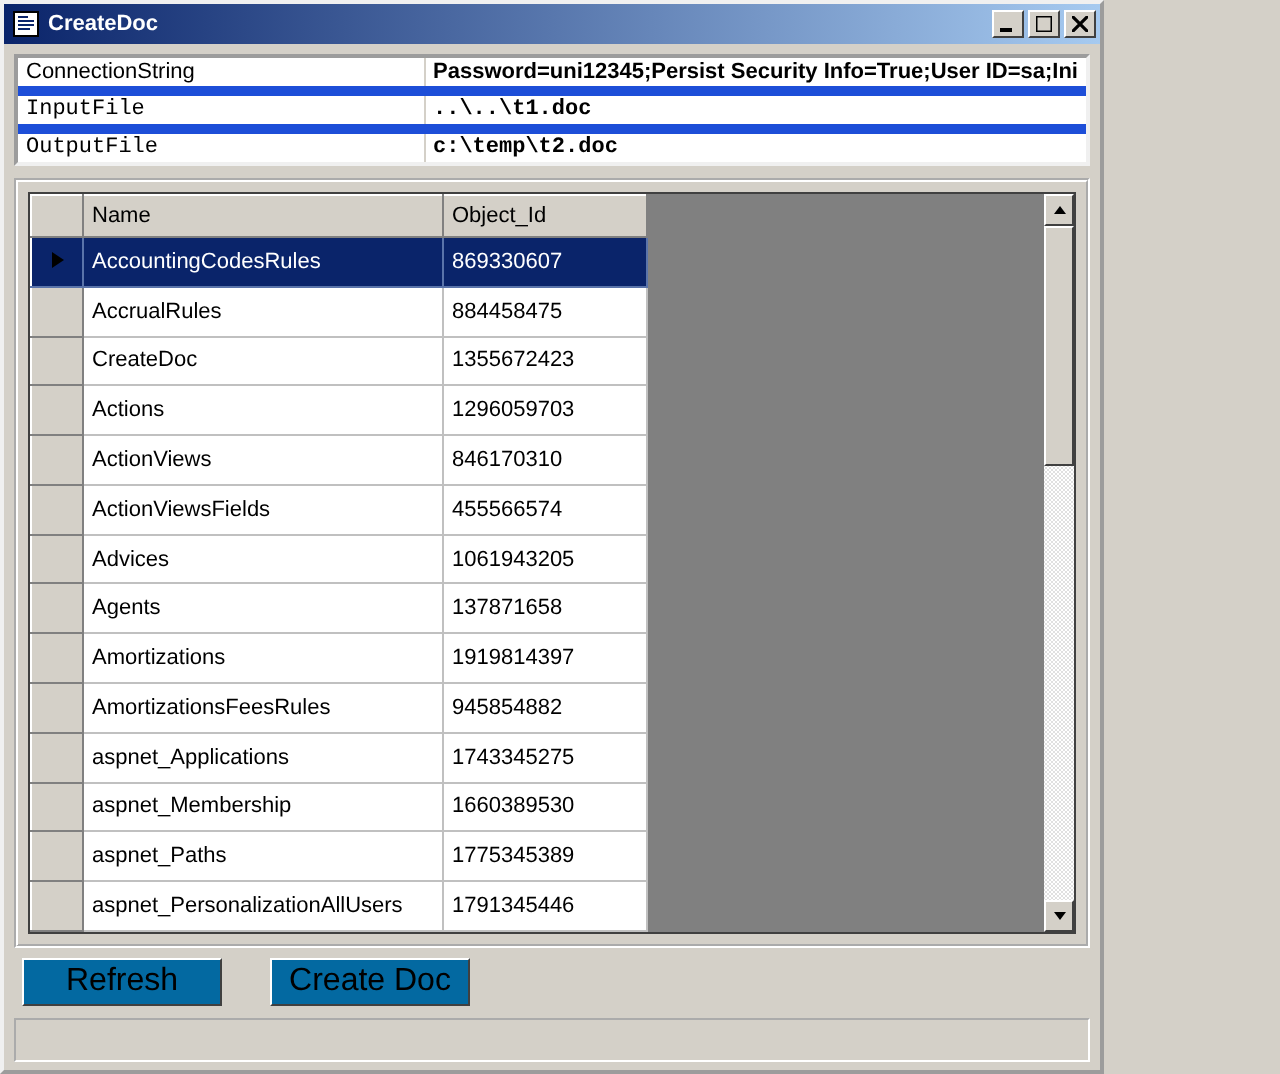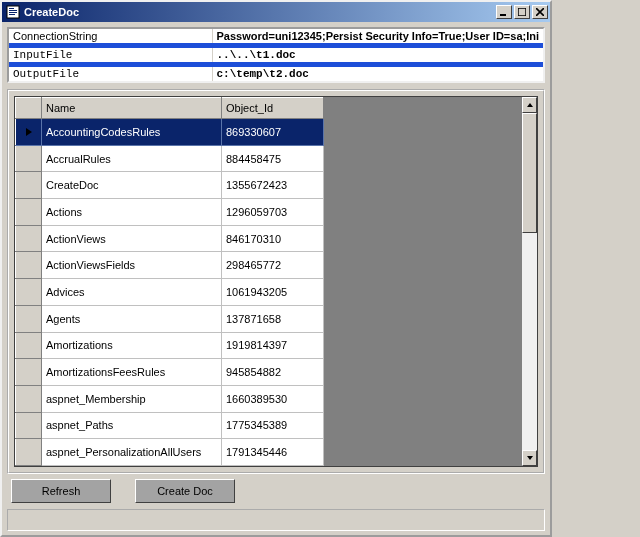--- a/index.html
+++ b/index.html
@@ -173,25 +173,25 @@
   
   .btnrow {
     display: flex;
     gap: 24px;
     padding: 0 0 4px 4px;
     flex: 0 0 auto;
   }
   .btn {
     width: 100px;
     height: 24px;
-    background: #a3a3a3;
+    background: #0369a1;
     border: 1px solid;
     border-color: #fff #404040 #404040 #fff;
     font-family: inherit;
-    font-size: 11px;
+    font-size: 16px;
     padding: 0;
   }
 
   
   .statusbar {
     height: 22px;
     border: 1px inset #fff;
     margin-top: 2px;
     flex: 0 0 auto;
   }
@@ -289,41 +289,46 @@
                 <td>1296059703</td>
               </tr>
               <tr>
                 <td class="rowhdr"></td>
                 <td>ActionViews</td>
                 <td>846170310</td>
               </tr>
               <tr>
                 <td class="rowhdr"></td>
                 <td>ActionViewsFields</td>
-                <td>298465772</td>
+                <td>455566574</td>
               </tr>
               <tr>
                 <td class="rowhdr"></td>
                 <td>Advices</td>
                 <td>1061943205</td>
               </tr>
               <tr>
                 <td class="rowhdr"></td>
                 <td>Agents</td>
                 <td>137871658</td>
               </tr>
               <tr>
                 <td class="rowhdr"></td>
                 <td>Amortizations</td>
                 <td>1919814397</td>
               </tr>
               <tr>
                 <td class="rowhdr"></td>
                 <td>AmortizationsFeesRules</td>
                 <td>945854882</td>
+              </tr>
+              <tr>
+                <td class="rowhdr"></td>
+                <td>aspnet_Applications</td>
+                <td>1743345275</td>
               </tr>
               <tr>
                 <td class="rowhdr"></td>
                 <td>aspnet_Membership</td>
                 <td>1660389530</td>
               </tr>
               <tr>
                 <td class="rowhdr"></td>
                 <td>aspnet_Paths</td>
                 <td>1775345389</td>

